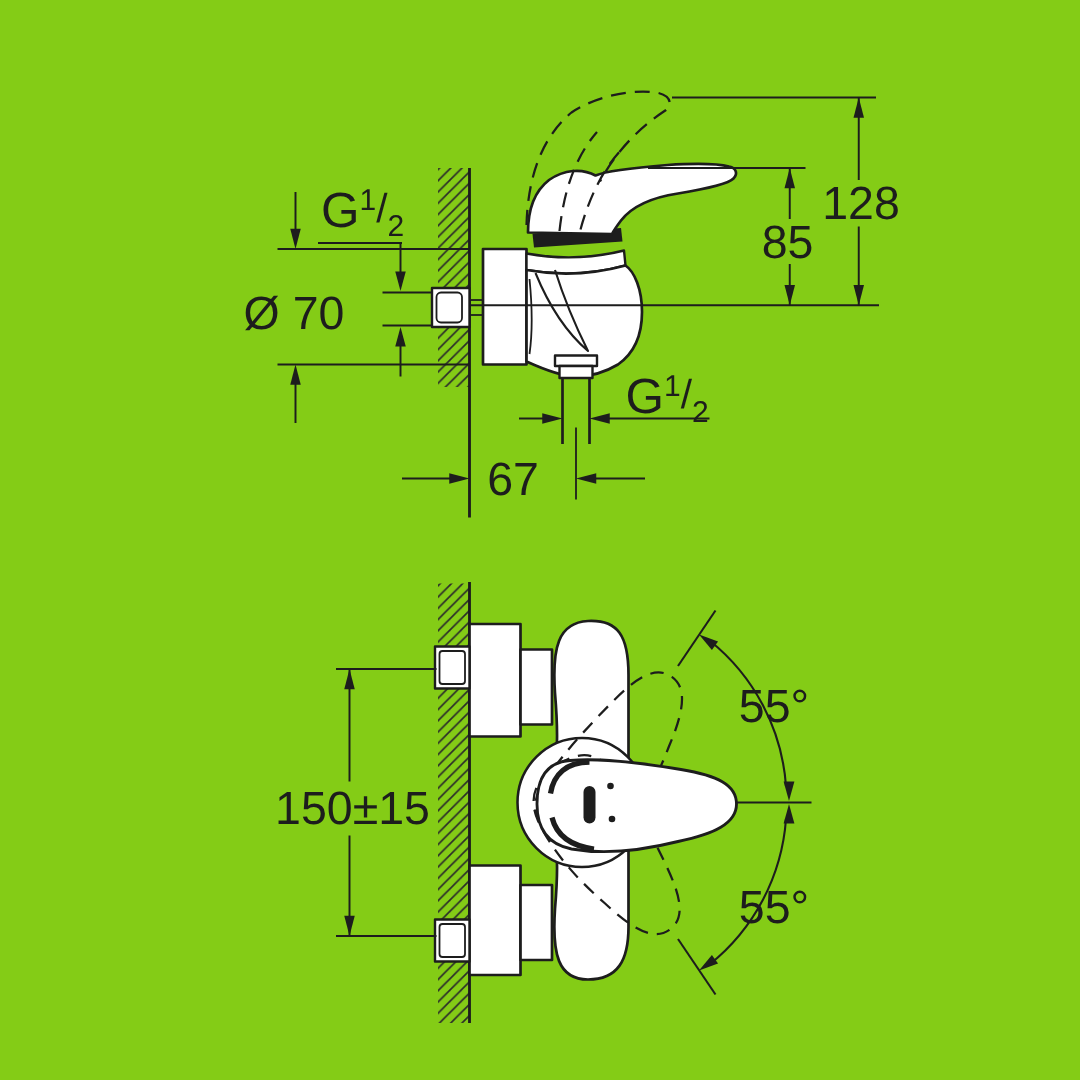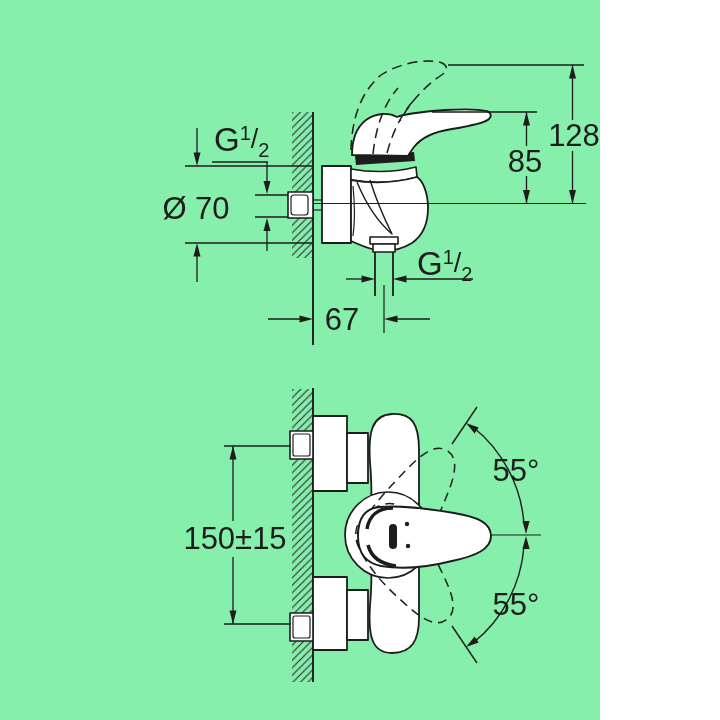--- a/index.html
+++ b/index.html
@@ -1,17 +1,17 @@
 <!DOCTYPE html>
 <html><head>
 <meta charset="utf-8">
 <style>
   html,body{margin:0;padding:0;background:#ffffff;}
   .canvas{
-    position:relative;width:600px;height:720px;background:#86efac;
+    position:relative;width:720px;height:720px;background:#84cc16;
     font-family:"Liberation Sans", sans-serif;overflow:hidden;
   }
   svg{display:block;}
   .dim-text{
     font-family:"Liberation Sans", sans-serif;
     font-size:31px;
   }
   .thread-text{font-family:"Liberation Sans", sans-serif;}
 </style>
 </head>

